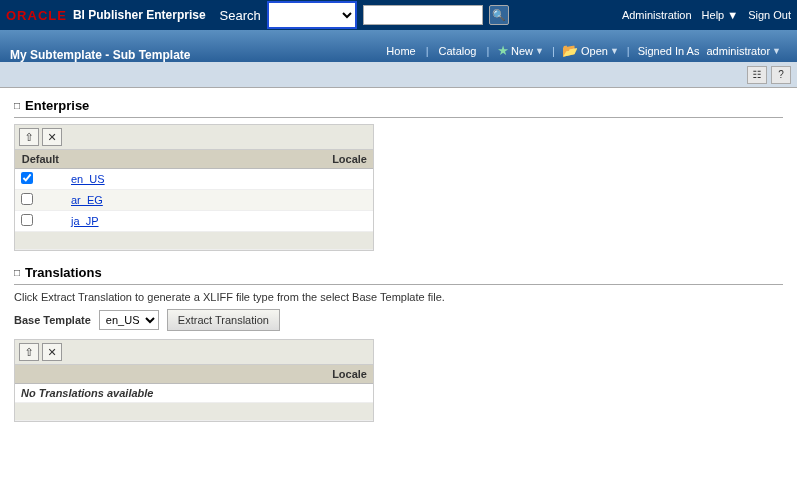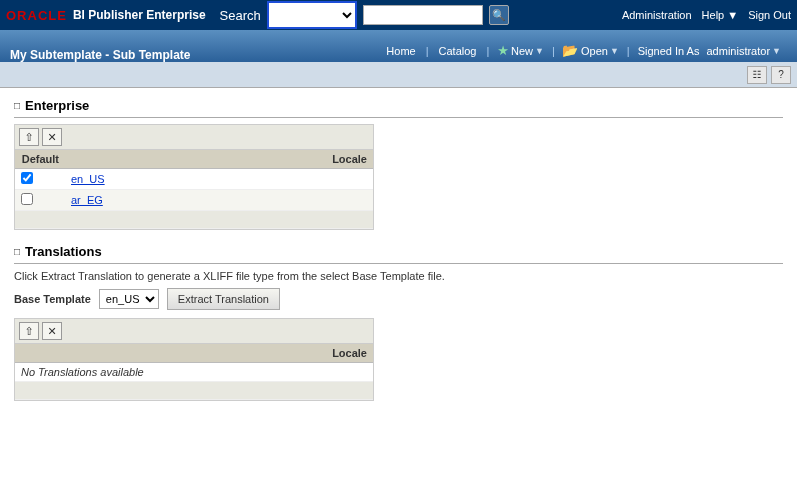--- a/index.html
+++ b/index.html
@@ -270,20 +270,21 @@
       background: linear-gradient(to bottom, #f5f5f0, #ddd);
       cursor: pointer;
       color: #333;
     }
 
     
     .no-data-cell {
       color: #333;
       font-size: 11px;
       font-style: italic;
+      font-weight: bold;
     }
   </style>
 </head>
 <body>
 
 <div class="top-bar">
   <div class="oracle-logo">
     <span class="oracle-text">ORACLE</span>
   </div>
   <span class="bi-publisher-text">BI Publisher Enterprise</span>
@@ -368,20 +369,28 @@
       </td>
     </tr>
             <tr>
       <td class="default-cell">
         <input type="checkbox" style="">
       </td>
       <td>
         <span class="link-cell">ar_EG</span>
       </td>
     </tr>
+            <tr>
+      <td class="default-cell">
+        <input type="checkbox" style="">
+      </td>
+      <td>
+        <span class="link-cell">ja_JP</span>
+      </td>
+    </tr>
             <tr class="table-footer-row">
               <td colspan="2"></td>
             </tr>
           </tbody>
       </table>
     </div>
   </div>
 
   <div class="section">
     <div class="section-header">

